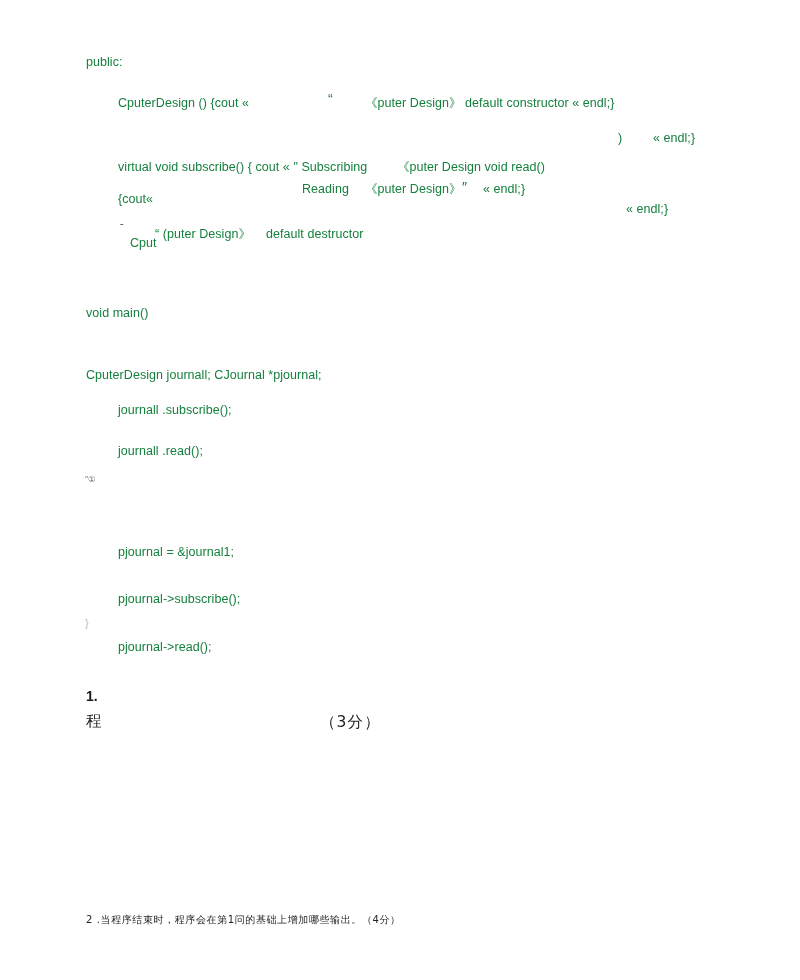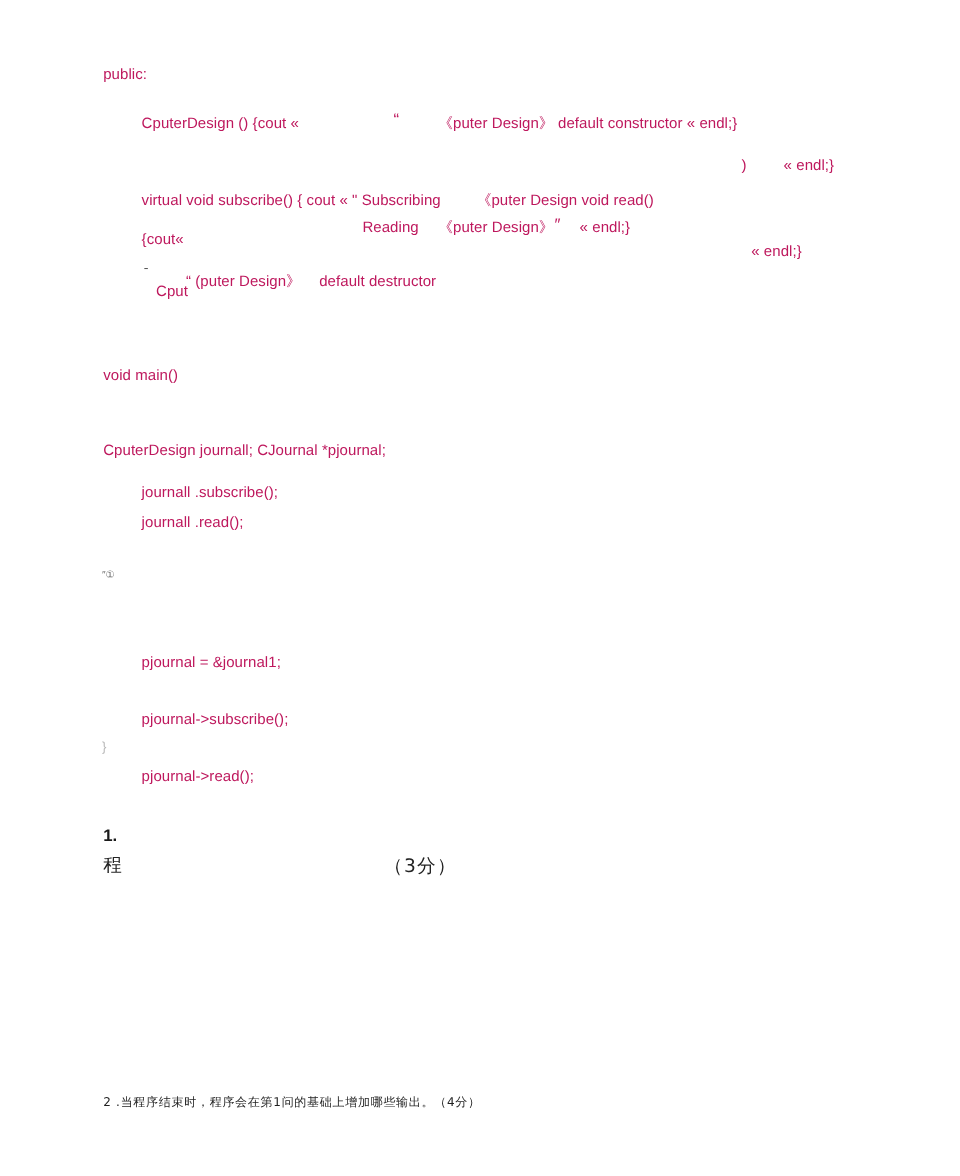--- a/index.html
+++ b/index.html
@@ -19,21 +19,21 @@
     position: relative;
     width: 800px;
     height: 980px;
     background: #ffffff;
   }
   
   .t {
     position: absolute;
     white-space: pre;
     font-family: "Liberation Sans", sans-serif;
-    color: #be185d;
+    color: #15803d;
     line-height: 1.15;
   }
   .code {
     font-size: 12.5px;
     letter-spacing: 0.05px;
   }
   .cjk {
     font-family: "DejaVu Sans", "Liberation Sans", sans-serif;
     font-size: 15.5px;
     letter-spacing: 1.1px;
@@ -107,21 +107,21 @@
   <div class="t code" style="left:155px; top:227px;">“ (puter Design》</div>
 
   <div class="t code" style="left:266px; top:227px;">default destructor</div>
 
   <div class="t code" style="left:86px; top:306px;">void main()</div>
 
   <div class="t code" style="left:86px; top:368px;">CputerDesign journall; CJournal *pjournal;</div>
 
   <div class="t code" style="left:118px; top:403px;">journall .subscribe();</div>
 
-  <div class="t code" style="left:118px; top:428px;">journall .read();</div>
+  <div class="t code" style="left:118px; top:444px;">journall .read();</div>
 
   <div class="t tiny" style="left:85px; top:475px;">″①</div>
 
   <div class="t code" style="left:118px; top:512px;margin-top:33px;">pjournal = &amp;journal1;</div>
 
   <div class="t code" style="left:118px; top:548px;margin-top:44px;">pjournal-&gt;subscribe();</div>
 
   <div class="t code" style="left:118px; top:600px;margin-top:40px;">pjournal-&gt;read();</div>
 
   <div class="t small-brace" style="left:85px; top:617px;">}</div>

